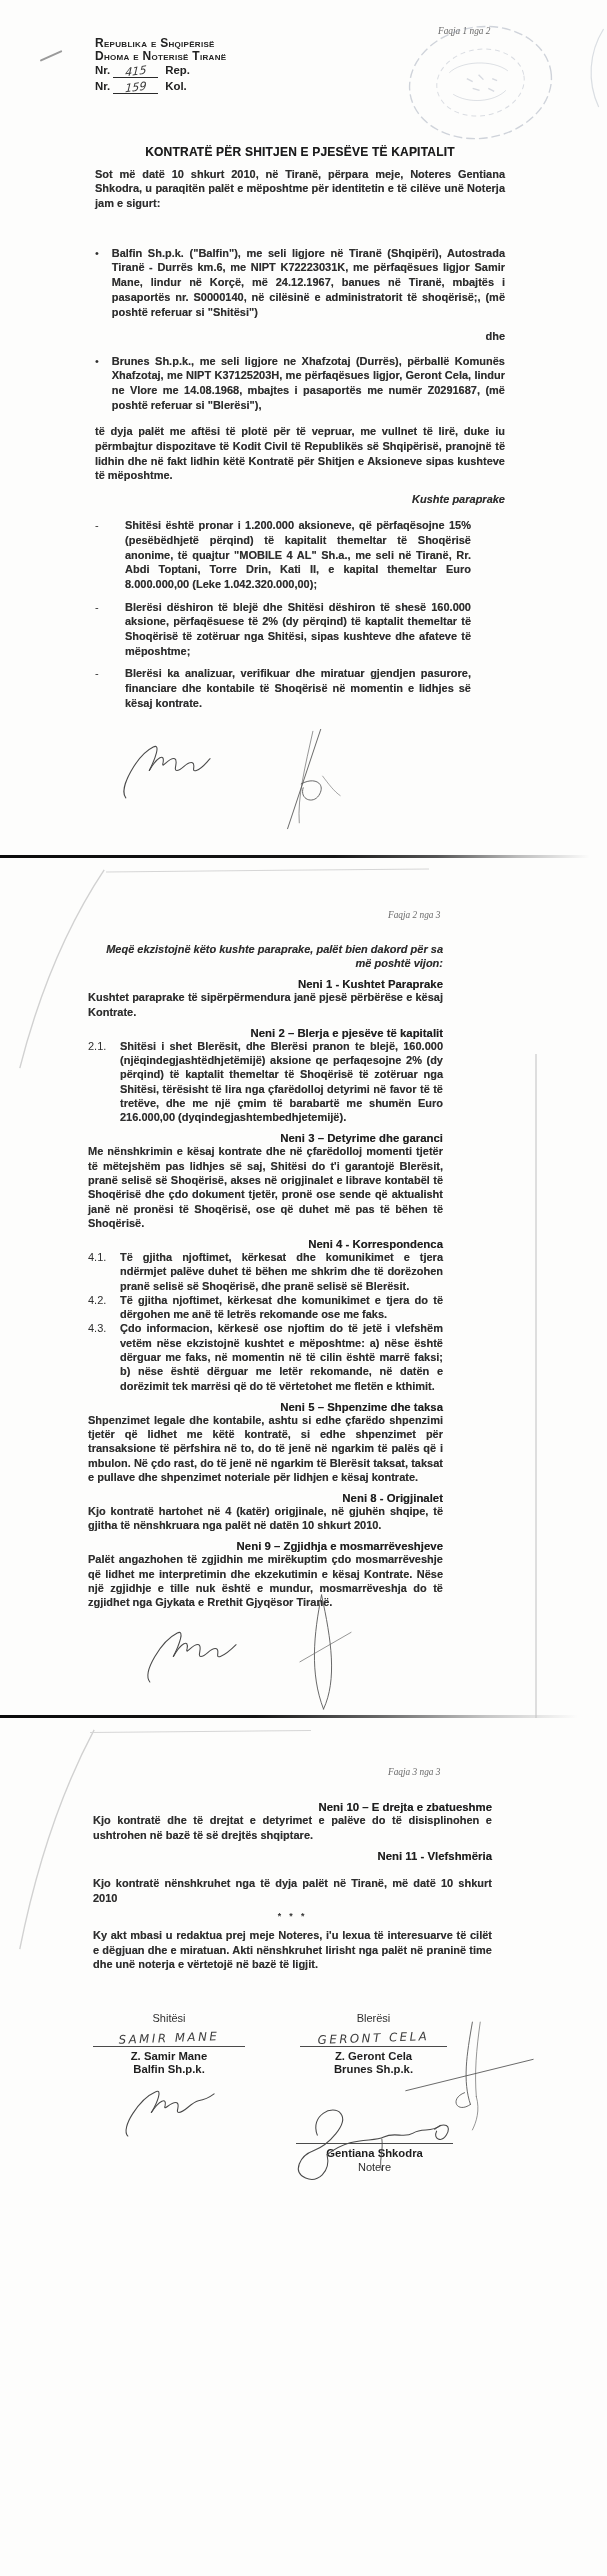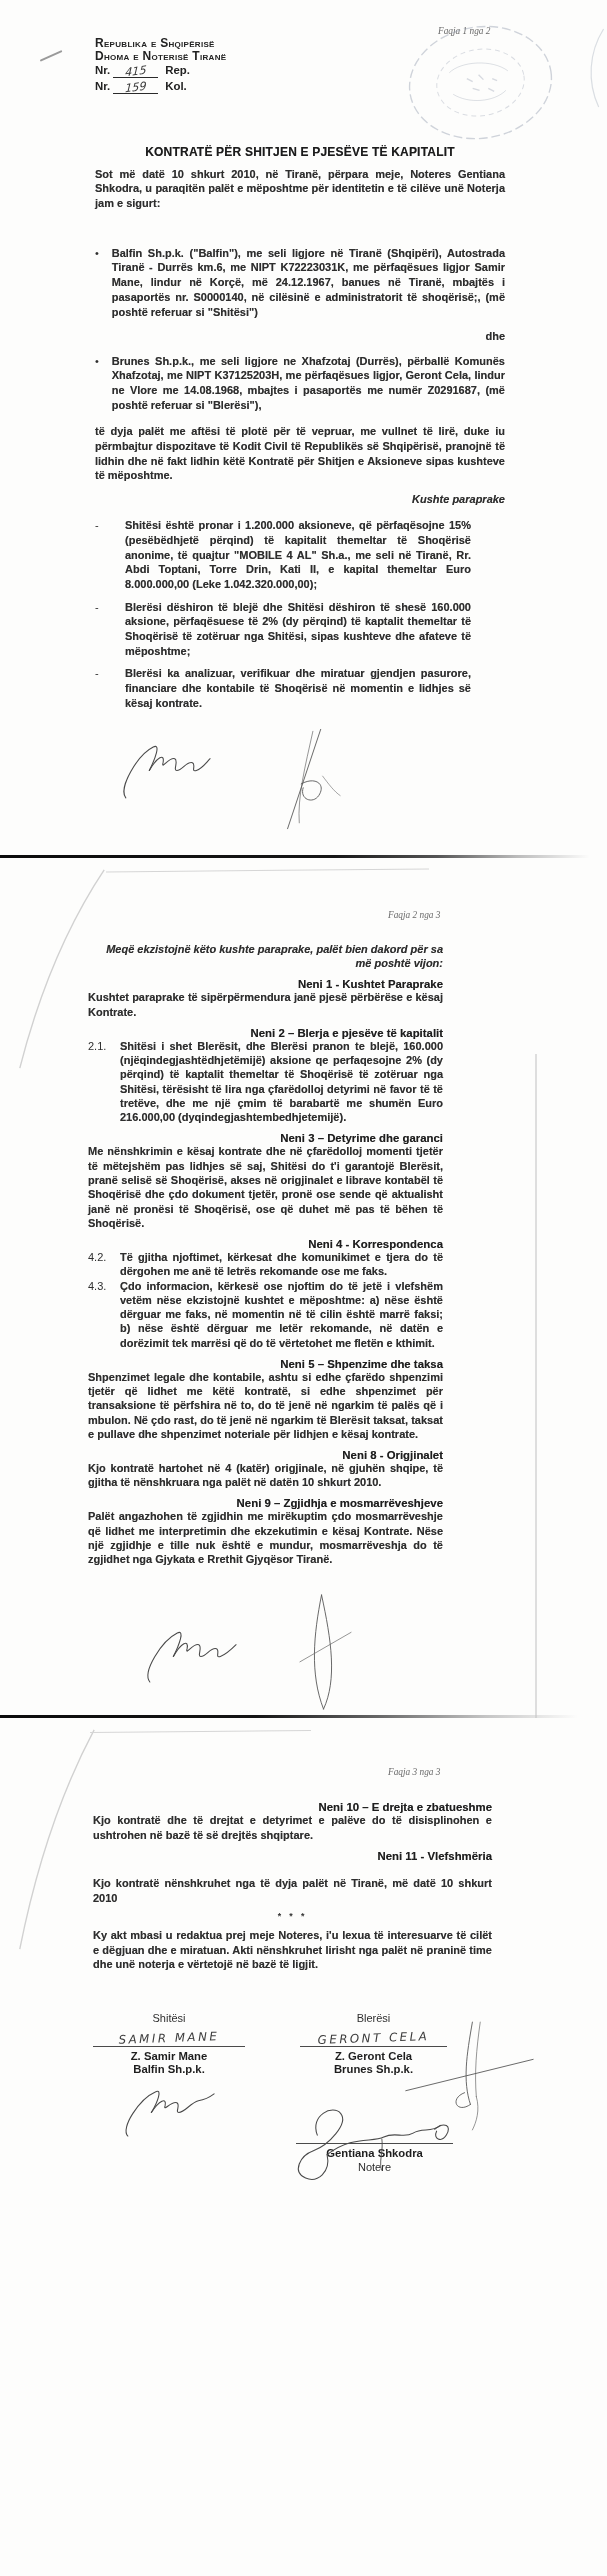--- a/index.html
+++ b/index.html
@@ -176,20 +176,24 @@
       <div class="crow">
         <span class="cnum">2.1.</span>
         <div class="ctext body-txt">Shitësi i shet Blerësit, dhe Blerësi pranon te blejë, 160.000 (njëqindegjashtëdhjetëmijë) aksione qe perfaqesojne 2% (dy përqind) të kaptalit themeltar të Shoqërisë të zotëruar nga Shitësi, tërësisht të lira nga çfarëdolloj detyrimi në favor të të tretëve, dhe me një çmim të barabartë me shumën Euro 216.000,00 (dyqindegjashtembedhjetemijë).</div>
       </div>
 
       <div class="heading">Neni 3 – Detyrime dhe garanci</div>
       <p class="body-txt">Me nënshkrimin e kësaj kontrate dhe në çfarëdolloj momenti tjetër të mëtejshëm pas lidhjes së saj, Shitësi do t'i garantojë Blerësit, pranë selisë së Shoqërisë, akses në origjinalet e librave kontabël të Shoqërisë dhe çdo dokument tjetër, pronë ose sende që aktualisht janë në pronësi të Shoqërisë, ose që duhet më pas të bëhen të Shoqërisë.</p>
 
       <div class="heading">Neni 4 - Korrespondenca</div>
       <div class="crow">
+        <span class="cnum">4.1.</span>
+        <div class="ctext body-txt">Të gjitha njoftimet, kërkesat dhe komunikimet e tjera ndërmjet palëve duhet të bëhen me shkrim dhe të dorëzohen pranë selisë së Shoqërisë, dhe pranë selisë së Blerësit.</div>
+      </div>
+      <div class="crow">
         <span class="cnum">4.2.</span>
         <div class="ctext body-txt">Të gjitha njoftimet, kërkesat dhe komunikimet e tjera do të dërgohen me anë të letrës rekomande ose me faks.</div>
       </div>
       <div class="crow">
         <span class="cnum">4.3.</span>
         <div class="ctext body-txt">Çdo informacion, kërkesë ose njoftim do të jetë i vlefshëm vetëm nëse ekzistojnë kushtet e mëposhtme: a) nëse është dërguar me faks, në momentin në të cilin është marrë faksi; b) nëse është dërguar me letër rekomande, në datën e dorëzimit tek marrësi që do të vërtetohet me fletën e kthimit.</div>
       </div>
 
       <div class="heading">Neni 5 – Shpenzime dhe taksa</div>
       <p class="body-txt">Shpenzimet legale dhe kontabile, ashtu si edhe çfarëdo shpenzimi tjetër që lidhet me këtë kontratë, si edhe shpenzimet për transaksione të përfshira në to, do të jenë në ngarkim të palës që i mbulon. Në çdo rast, do të jenë në ngarkim të Blerësit taksat, taksat e pullave dhe shpenzimet noteriale për lidhjen e kësaj kontrate.</p>

